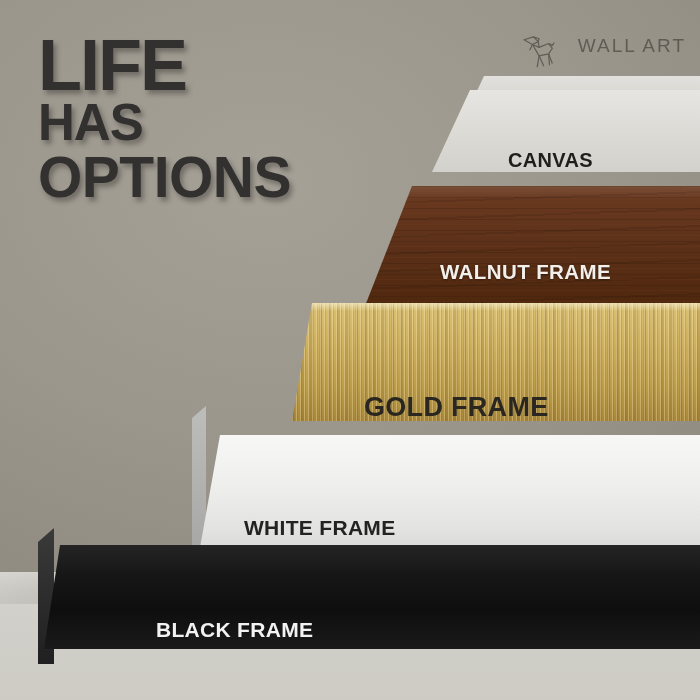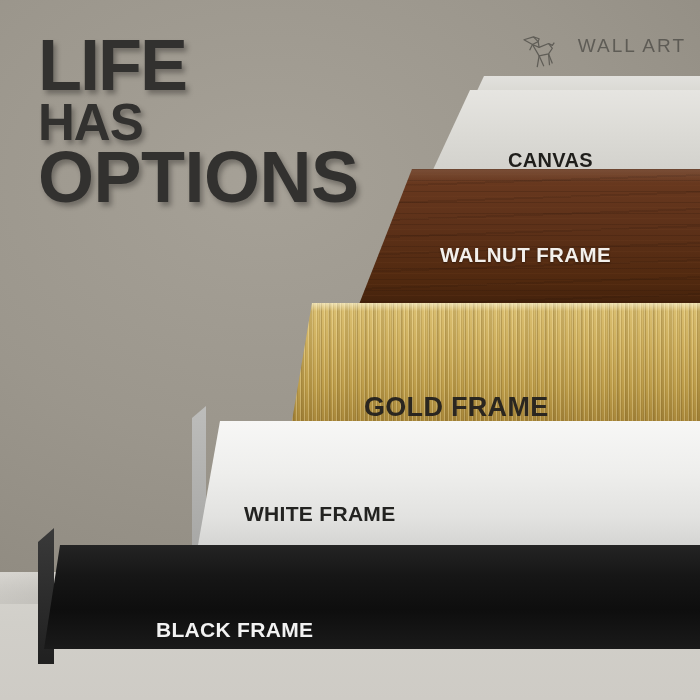--- a/index.html
+++ b/index.html
@@ -25,21 +25,21 @@
 
   
   #headline{
     position:absolute;left:38px;top:34px;z-index:60;
     color:#32312f;line-height:0.88;letter-spacing:-1px;
     font-weight:bold;
     text-shadow:3px 4px 5px rgba(40,38,34,0.40);
   }
   #headline .l1{font-size:72px;display:block;letter-spacing:-2px;}
   #headline .l2{font-size:51px;display:block;margin-top:4px;letter-spacing:-1px;}
-  #headline .l3{font-size:72px;display:block;margin-top:0;letter-spacing:-0.5px;}
+  #headline .l3{font-size:57px;display:block;margin-top:6px;letter-spacing:-0.5px;}
 
   
   #logo{
     position:absolute;right:14px;top:12px;z-index:70;
     display:flex;gap:16px;
     opacity:0.62;
     margin-top:23px;
   }
   #logo .mark{width:42px;height:36px;display:block;}
   #logo .wordmark{
@@ -72,21 +72,21 @@
   #p-canvas150{top:90px;left:432px;height:82px;z-index:11;
     clip-path:polygon(38px 0, 100% 0, 100% 100%, 0 100%);
     box-shadow:0 3px 7px rgba(40,38,34,0.32);}
   #p-canvas150 .face{
     background:
       linear-gradient(180deg,#e6e5e1 0%, #dcdbd6 50%, #d2d1cc 100%);
   }
   #p-canvas150 .label{left:76px;top:18px;font-size:20px;color:#1f1e1b;letter-spacing:0.3px;}
 
   
-  #p-walnut{top:169px;left:356px;height:143px;z-index:12;
+  #p-walnut{top:186px;left:356px;height:143px;z-index:12;
     clip-path:polygon(56px 0, 100% 0, 100% 100%, 0 100%);
     box-shadow:0 4px 9px rgba(30,22,16,0.40);}
   #p-walnut .face{
     background:
       linear-gradient(180deg, rgba(255,255,255,0.10) 0%, rgba(255,255,255,0) 10%),
       repeating-linear-gradient(180deg,
         rgba(44,22,10,0.22) 0px, rgba(44,22,10,0.22) 1px,
         rgba(255,255,255,0.00) 1px, rgba(255,255,255,0.00) 5px,
         rgba(120,70,36,0.16) 5px, rgba(120,70,36,0.16) 6px,
         rgba(255,255,255,0.00) 6px, rgba(255,255,255,0.00) 11px),
@@ -110,21 +110,21 @@
         rgba(120,92,34,0.20) 1px, rgba(120,92,34,0.20) 2px,
         rgba(255,255,255,0.00) 2px, rgba(255,255,255,0.00) 4px),
       repeating-linear-gradient(90deg,
         rgba(90,68,22,0.14) 0px, rgba(90,68,22,0.14) 3px,
         rgba(255,255,255,0.00) 3px, rgba(255,255,255,0.00) 9px),
       linear-gradient(180deg,#dcc173 0%, #cdae5c 38%, #bc9c49 72%, #a8873a 100%);
   }
   #p-gold .label{left:44px;top:34px;font-size:27px;color:#2a2620;letter-spacing:0.3px;padding-left:28px;}
 
   
-  #p-white{top:421px;left:198px;height:124px;z-index:14;
+  #p-white{top:435px;left:198px;height:124px;z-index:14;
     clip-path:polygon(22px 0, 100% 0, 100% 100%, 0 100%);
     box-shadow:0 4px 10px rgba(60,58,54,0.34);}
   #p-white .face{
     background:linear-gradient(180deg,#f7f7f6 0%, #eeeeec 42%, #e2e2e0 78%, #d5d5d3 100%);
   }
   #p-white .label{left:46px;top:38px;font-size:21px;color:#232321;letter-spacing:0.3px;}
 
   
   #p-black{top:545px;left:44px;height:104px;z-index:15;
     clip-path:polygon(16px 0, 100% 0, 100% 100%, 0 100%);

